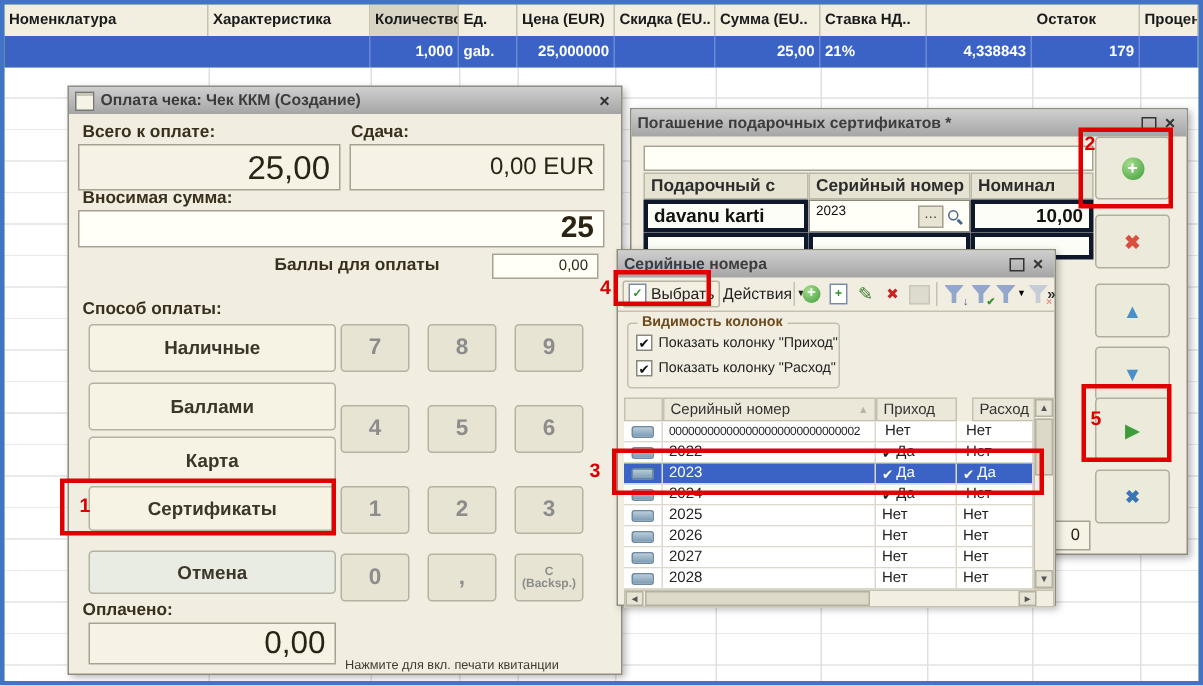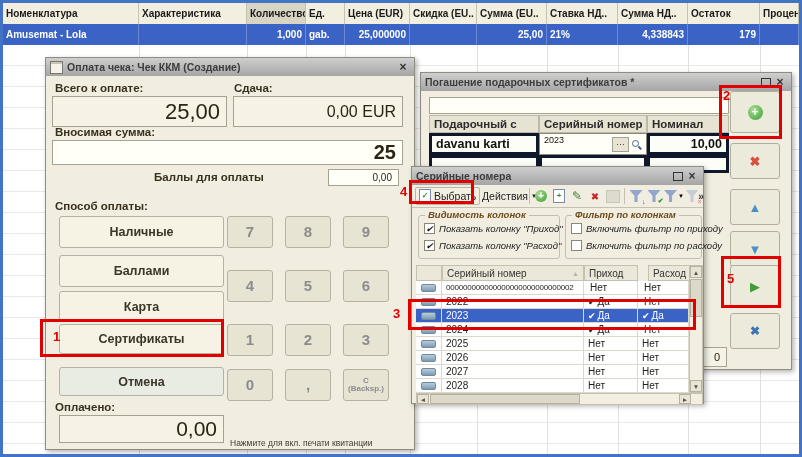--- a/index.html
+++ b/index.html
@@ -41,21 +41,21 @@
   
   .tool{position:absolute;left:0;top:18px;right:0;height:22px;border-bottom:1px solid #c5c1b1;}
   .tbtn{position:absolute;background:#f3f0e2;border:1px solid #b9b5a5;border-radius:2px;display:flex;align-items:center;gap:3px;padding:0 3px;font-size:10.5px;color:#222;box-sizing:border-box;}
   .sheet{width:10px;height:12px;background:#fff;border:1px solid #7a8aa8;position:relative;font-size:8px;color:#2f8f2f;font-weight:bold;line-height:11px;text-align:center;}
   .tico{position:absolute;top:3px;width:16px;height:16px;display:flex;align-items:center;justify-content:center;font-size:12px;}
   .sep{position:absolute;top:3px;width:1px;height:16px;background:#c5c1b1;}
   .funnel{width:13px;height:12px;position:relative;display:inline-block;}
   .funnel::before{content:"";position:absolute;inset:0;background:#93a7cc;clip-path:polygon(0 0,100% 0,62% 48%,62% 100%,38% 100%,38% 48%);}
   .badge{position:absolute;right:-3px;bottom:-3px;font-size:7px;font-weight:bold;}
   .grayed{opacity:.45;}
-  .group{position:absolute;border:1px solid #c3bfae;border-radius:3px;box-sizing:border-box;font-style:italic;}
+  .group{position:absolute;border:1px solid #c3bfae;border-radius:3px;box-sizing:border-box;}
   .group-title{position:absolute;top:-7px;left:6px;background:#f1eee1;padding:0 3px;font-size:9.5px;font-weight:bold;color:#6d4a1c;white-space:nowrap;}
   .opt{position:absolute;display:flex;align-items:center;gap:4px;font-size:9.5px;color:#222;white-space:nowrap;}
   .cb{width:11px;height:11px;background:#fff;border:1px solid #8a8778;font-size:9px;line-height:10px;text-align:center;color:#111;box-sizing:border-box;}
   .st{position:absolute;box-sizing:border-box;font-size:10px;color:#222;}
   .st-h{background:#ece8d9;border:1px solid #c5c1b1;display:flex;align-items:center;padding:0 4px;font-size:10px;color:#333;overflow:hidden;white-space:nowrap;}
   .st-c{background:#fff;border-right:1px solid #dcd8cc;border-bottom:1px solid #dcd8cc;display:flex;align-items:center;padding:0 4px;overflow:hidden;white-space:nowrap;}
   .sel{background:#3b63c6;color:#fff;}
   .dash{width:13px;height:6px;border-radius:2px;background:linear-gradient(#b9ccd9,#7c9cb4);border:1px solid #6d8aa2;}
   .sbar{position:absolute;background:#f2efe2;border:1px solid #c5c1b1;box-sizing:border-box;}
   .sbtn{position:absolute;background:#e8e4d5;border:1px solid #b5b2a2;font-size:6.5px;color:#555;display:flex;align-items:center;justify-content:center;box-sizing:border-box;}
@@ -84,26 +84,24 @@
 
   <div class="tt-head">
     <div class="tt-cell" style="left:0;width:136px">Номенклатура</div>
     <div class="tt-cell" style="left:136px;width:108px">Характеристика</div>
     <div class="tt-cell dark" style="left:244px;width:59px">Количество</div>
     <div class="tt-cell" style="left:303px;width:39px">Ед.</div>
     <div class="tt-cell" style="left:342px;width:65px">Цена (EUR)</div>
     <div class="tt-cell" style="left:407px;width:67px">Скидка (EU..</div>
     <div class="tt-cell" style="left:474px;width:70px">Сумма (EU..</div>
     <div class="tt-cell" style="left:544px;width:71px">Ставка НД..</div>
-    <div class="tt-cell" style="left:615px;width:70px">Сумма НД..</div>
     <div class="tt-cell" style="left:685px;width:72px">Остаток</div>
     <div class="tt-cell" style="left:757px;width:39px">Процент скидки и</div>
   </div>
   <div class="tt-row">
-    <div class="tt-cell" style="left:0;width:136px">Amusemat - Lola</div>
     <div class="tt-cell" style="left:136px;width:108px"></div>
     <div class="tt-cell r" style="left:244px;width:59px">1,000</div>
     <div class="tt-cell" style="left:303px;width:39px">gab.</div>
     <div class="tt-cell r" style="left:342px;width:65px">25,000000</div>
     <div class="tt-cell" style="left:407px;width:67px"></div>
     <div class="tt-cell r" style="left:474px;width:70px">25,00</div>
     <div class="tt-cell" style="left:544px;width:71px">21%</div>
     <div class="tt-cell r" style="left:615px;width:70px">4,338843</div>
     <div class="tt-cell r" style="left:685px;width:72px">179</div>
     <div class="tt-cell" style="left:757px;width:39px"></div>
@@ -158,21 +156,21 @@
       <span class="doc-ic"></span>
       <span class="ttl">Оплата чека: Чек ККМ (Создание)</span>
       <span class="wbtn">×</span>
     </div>
     <div class="lbl" style="left:9px;top:24px">Всего к оплате:</div>
     <div class="lbl" style="left:188px;top:24px">Сдача:</div>
     <div class="val-field" style="left:6px;top:38px;width:175px;height:31px;font-size:22px">25,00</div>
     <div class="val-field" style="left:187px;top:38px;width:170px;height:31px;font-size:16px">0,00 EUR</div>
     <div class="lbl" style="left:9px;top:68px">Вносимая сумма:</div>
     <div class="val-field white-field" style="left:6px;top:82px;width:351px;height:25px;font-size:20px;font-weight:bold">25</div>
-    <div class="lbl" style="left:108px;top:113px;width:168px;text-align:left">Баллы для оплаты</div>
+    <div class="lbl" style="left:108px;top:113px;width:168px;text-align:center">Баллы для оплаты</div>
     <div class="val-field white-field" style="left:282px;top:111px;width:71px;height:17px;font-size:10px">0,00</div>
     <div class="lbl" style="left:9px;top:142px">Способ оплаты:</div>
 
     <div class="pay-btn" style="left:13px;top:158px;width:165px;height:32px">Наличные</div>
     <div class="pay-btn" style="left:13px;top:197px;width:165px;height:32px">Баллами</div>
     <div class="pay-btn" style="left:13px;top:266px;width:165px;height:30px">Сертификаты</div>
     <div class="pay-btn" style="left:13px;top:233px;width:165px;height:31px">Карта</div>
     <div class="pay-btn" style="left:13px;top:309px;width:165px;height:29px;background:#e9ece3">Отмена</div>
 
     <div class="num-btn" style="left:181px;top:158px;width:46px;height:32px">7</div>
@@ -258,31 +256,20 @@
       <div class="group-title">Видимость колонок</div>
       <div class="opt" style="left:5px;top:7px">
         <span class="cb">✔</span>
         <span>Показать колонку "Приход"</span>
       </div>
       <div class="opt" style="left:5px;top:24px">
         <span class="cb">✔</span>
         <span>Показать колонку "Расход"</span>
       </div>
     </div>
-    <div class="group" style="left:153px;top:48px;width:137px;height:44px">
-      <div class="group-title">Фильтр по колонкам</div>
-      <div class="opt" style="left:5px;top:7px">
-        <span class="cb"></span>
-        <span>Включить фильтр по приходу</span>
-      </div>
-      <div class="opt" style="left:5px;top:24px">
-        <span class="cb"></span>
-        <span>Включить фильтр по расходу</span>
-      </div>
-    </div>
 
     <div class="st st-h" style="left:4px;top:98px;width:26px;height:16px"></div>
     <div class="st st-h" style="left:30px;top:98px;width:142px;height:16px">
       <span style="flex:1">Серийный номер</span>
       <span style="font-size:7px;color:#b9b5a5">▲</span>
     </div>
     <div class="st st-h" style="left:172px;top:98px;width:54px;height:16px">Приход</div>
     <div class="st st-h" style="left:236px;top:98px;width:51px;height:16px">Расход</div>
 
     <div class="st st-c" style="left:4px;top:114px;width:26px;height:14px;justify-content:center">

